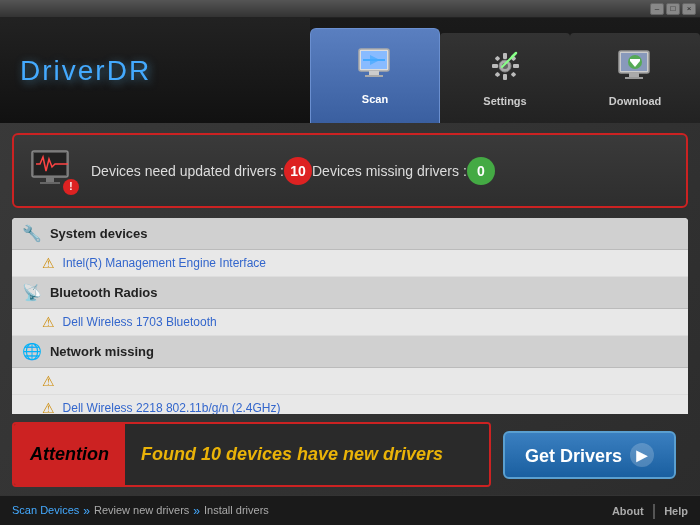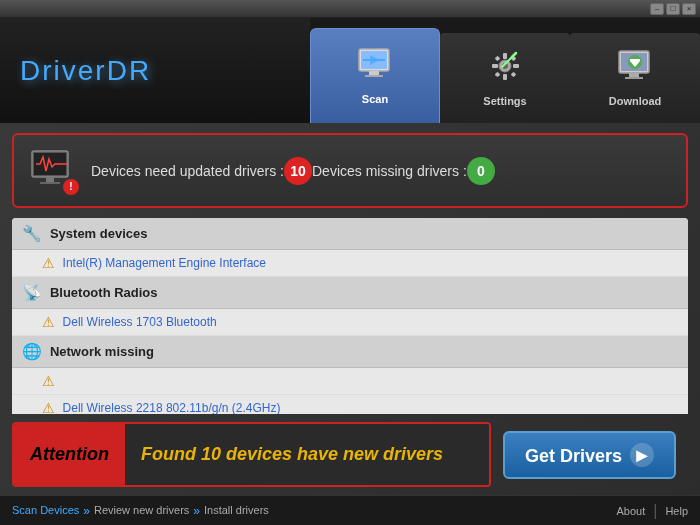--- a/index.html
+++ b/index.html
@@ -320,20 +320,21 @@
 
     .footer-step-separator {
       color: #4af;
       font-size: 12px;
     }
 
     .footer-links {
       display: flex;
       align-items: center;
       gap: 4px;
+      font-weight: bold;
     }
 
     .footer-link {
       color: #aaa;
       font-size: 11px;
       cursor: pointer;
       text-decoration: none;
     }
 
     

